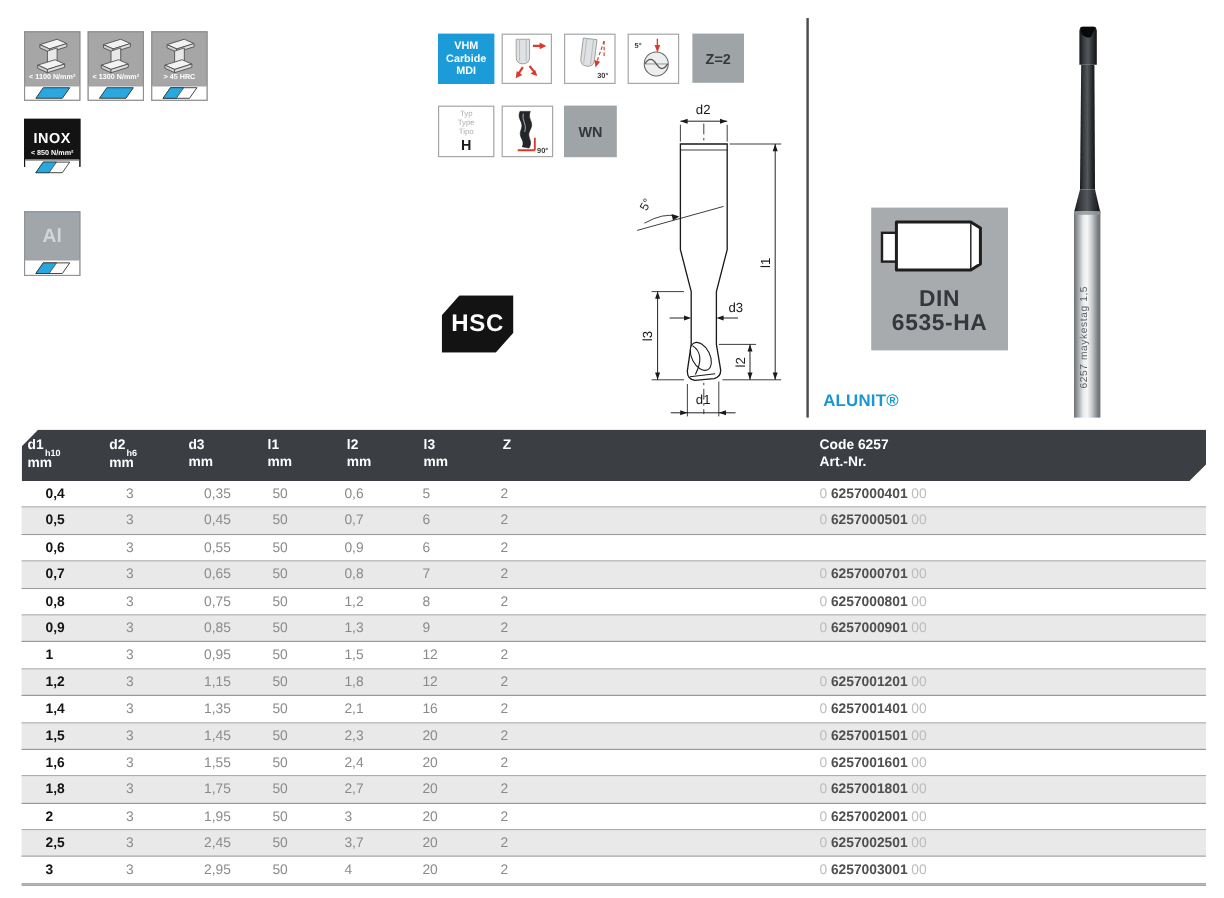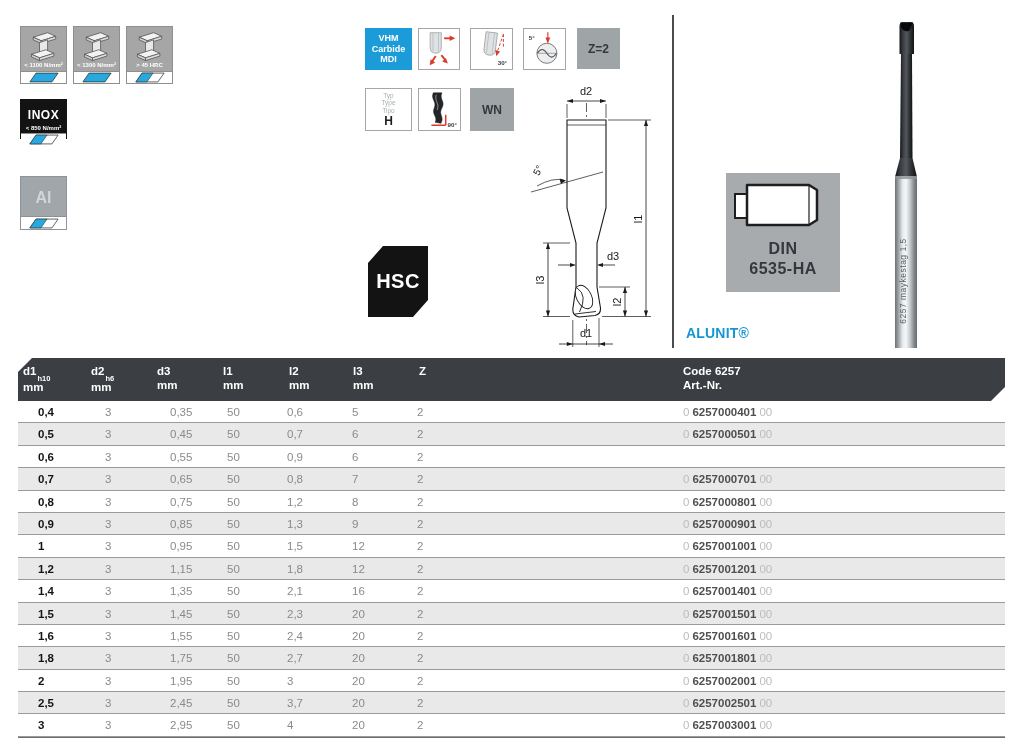--- a/index.html
+++ b/index.html
@@ -23,30 +23,30 @@
   
   .spec{position:absolute;box-sizing:border-box;display:flex;flex-direction:column;
         align-items:center;justify-content:center;text-align:center;}
   .spec.white{background:#fff;border:1px solid #a6a6a6;}
   .spec.gray{background:#9fa4a7;color:#34373b;font-weight:bold;font-size:12px;}
   .spec.vhm{background:#1b9cd8;color:#fff;font-weight:bold;font-size:9px;line-height:10.5px;}
   .typ-line{font-size:6.5px;color:#aaaeb1;line-height:7.5px;}
   .typ-value{font-size:12px;font-weight:bold;color:#1d1d1d;margin-top:1px;line-height:12px;}
 
   
-  .hsc{position:absolute;left:368px;top:246px;width:60px;height:71px;background:#131313;
+  .hsc{position:absolute;left:368px;top:246px;width:60px;height:48px;background:#131313;
        display:flex;align-items:center;justify-content:center;color:#fff;font-weight:bold;
        font-size:20px;letter-spacing:.5px;
        clip-path:polygon(0 17px,15px 0,100% 0,100% calc(100% - 17px),calc(100% - 15px) 100%,0 100%);}
 
   
   .vdivider{position:absolute;left:672px;top:15px;width:2px;height:333px;background:#4b4b4b;}
   .din{position:absolute;left:726px;top:173px;width:114px;height:119px;background:#a8abad;
        box-sizing:border-box;text-align:center;}
-  .din-text{font-size:16px;line-height:20px;font-weight:800;color:#34373b;letter-spacing:.5px;}
+  .din-text{font-size:19px;line-height:20px;font-weight:800;color:#34373b;letter-spacing:.5px;}
   .brand{position:absolute;left:686px;top:325px;font-size:14px;font-weight:bold;color:#1796d3;letter-spacing:.2px;}
 
   
   .table{position:absolute;left:18px;top:358px;width:987px;}
   .thead{display:grid;grid-template-columns:68px 66px 66px 66px 64px 66px 264px 1fr;
          background:#3b3e43;color:#fff;height:43px;box-sizing:border-box;
          clip-path:polygon(14px 0,100% 0,100% calc(100% - 14px),calc(100% - 14px) 100%,0 100%,0 14px);}
   .th{padding:6px 0 0 5px;font-size:11.5px;font-weight:bold;line-height:14px;}
   .hsub{font-size:7.5px;position:relative;top:6px;margin-left:1px;}
   .tbody{border-bottom:1.5px solid #6e6e6e;}
@@ -419,23 +419,20 @@
     </div>
 
     <div class="trow plain">
       <div class="td c-d1">1</div>
       <div class="td c-d2">3</div>
       <div class="td c-d3">0,95</div>
       <div class="td c-l1">50</div>
       <div class="td c-l2">1,5</div>
       <div class="td c-l3">12</div>
       <div class="td c-z">2</div>
-      <div class="td c-art">
-        <span class="art-light">0</span><span class="art-main">6257001001</span><span class="art-light">00</span>
-      </div>
     </div>
 
     <div class="trow stripe">
       <div class="td c-d1">1,2</div>
       <div class="td c-d2">3</div>
       <div class="td c-d3">1,15</div>
       <div class="td c-l1">50</div>
       <div class="td c-l2">1,8</div>
       <div class="td c-l3">12</div>
       <div class="td c-z">2</div>

